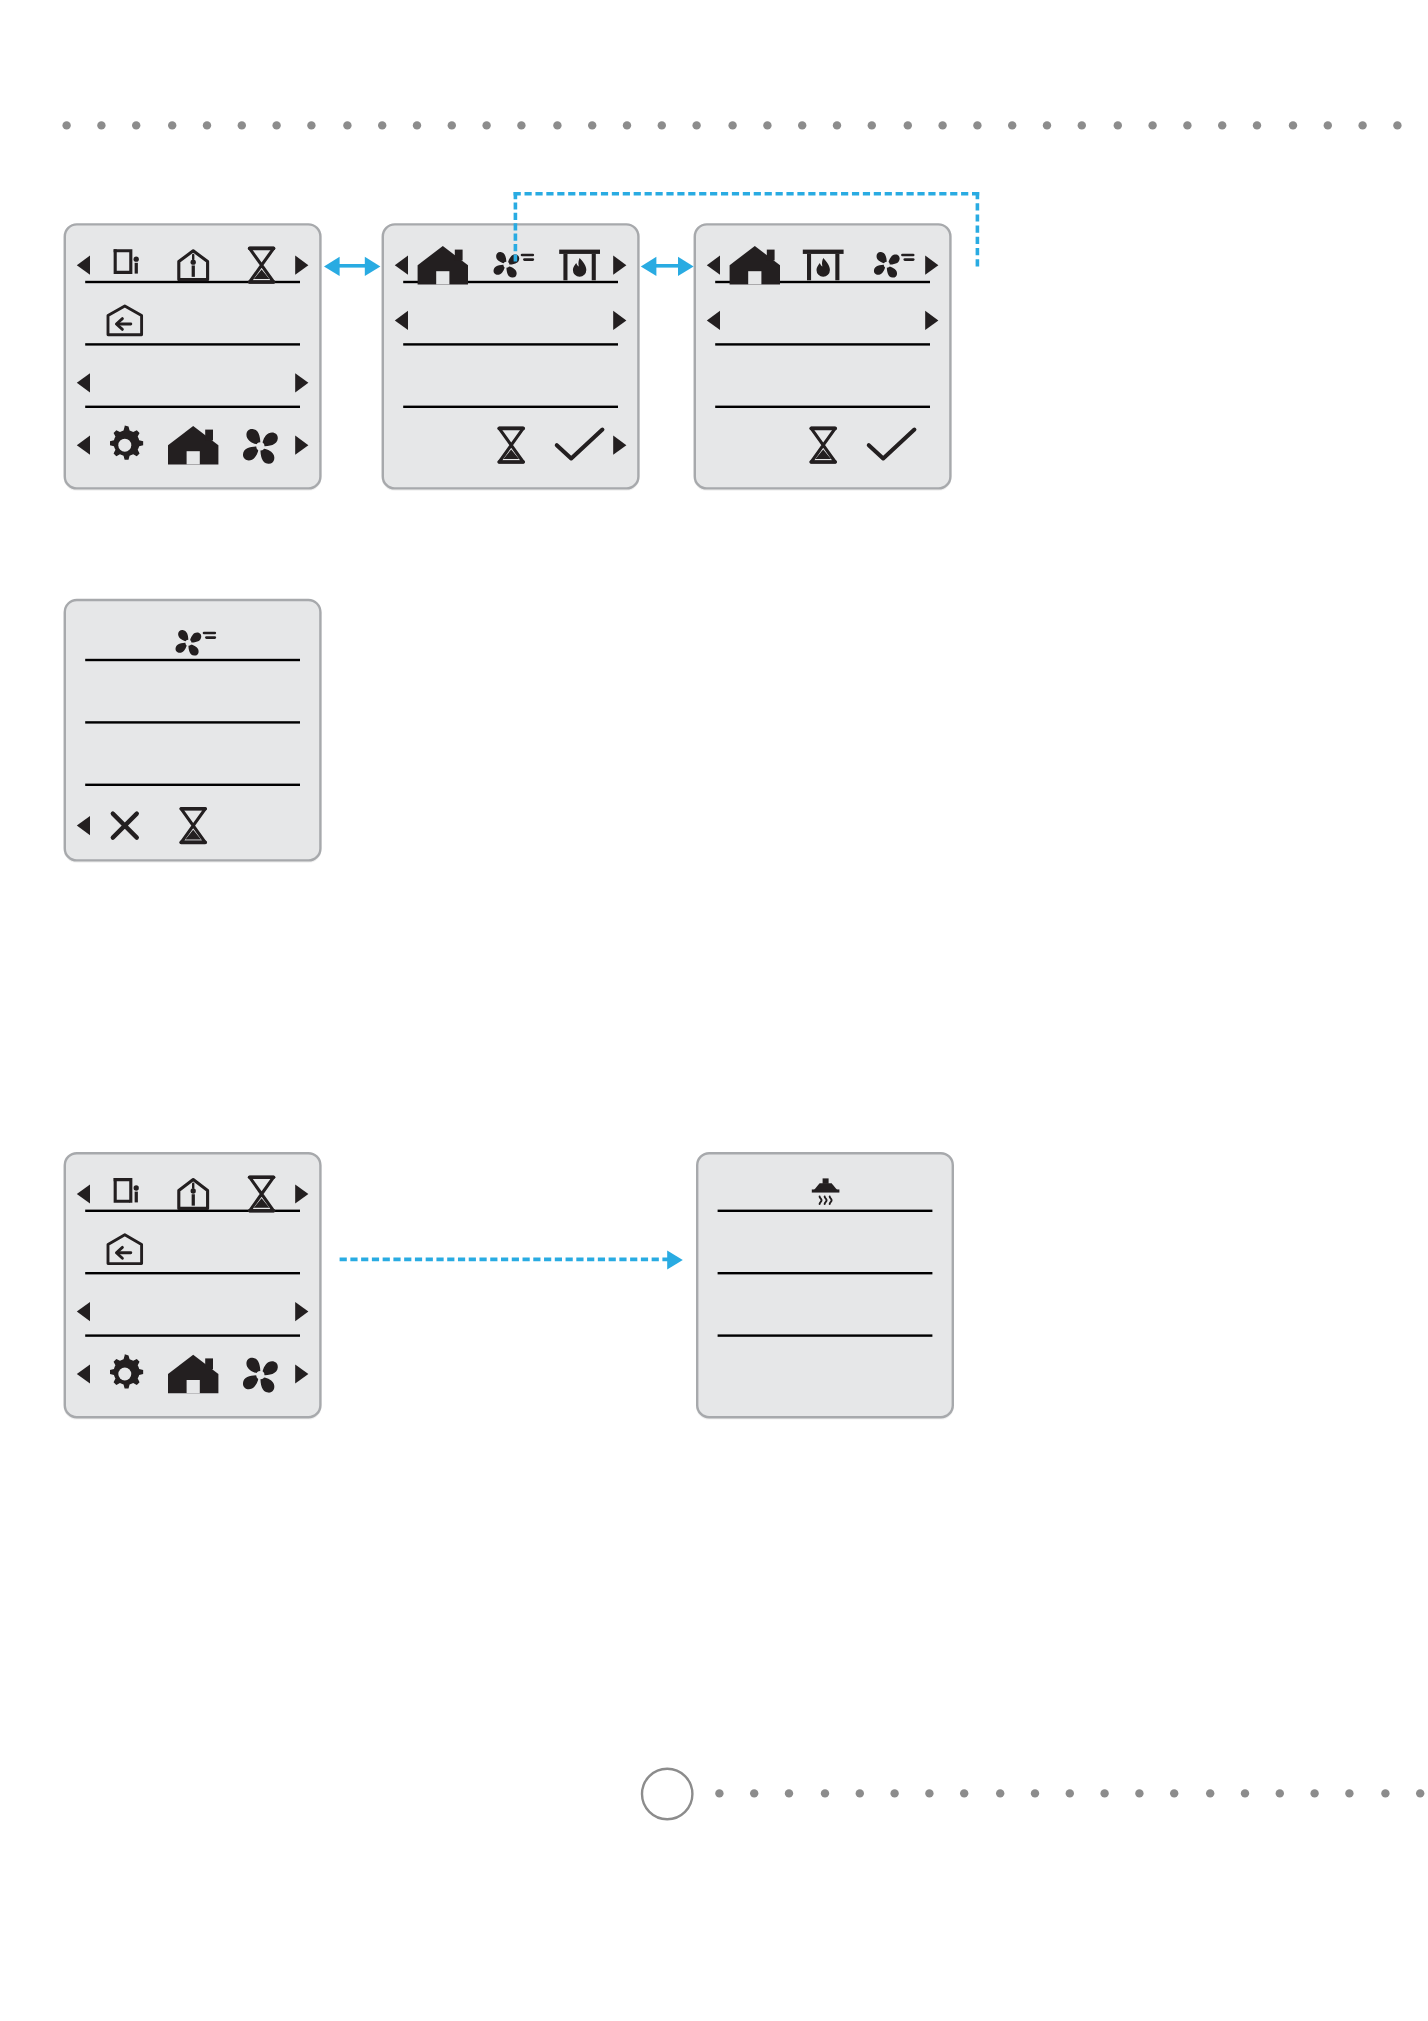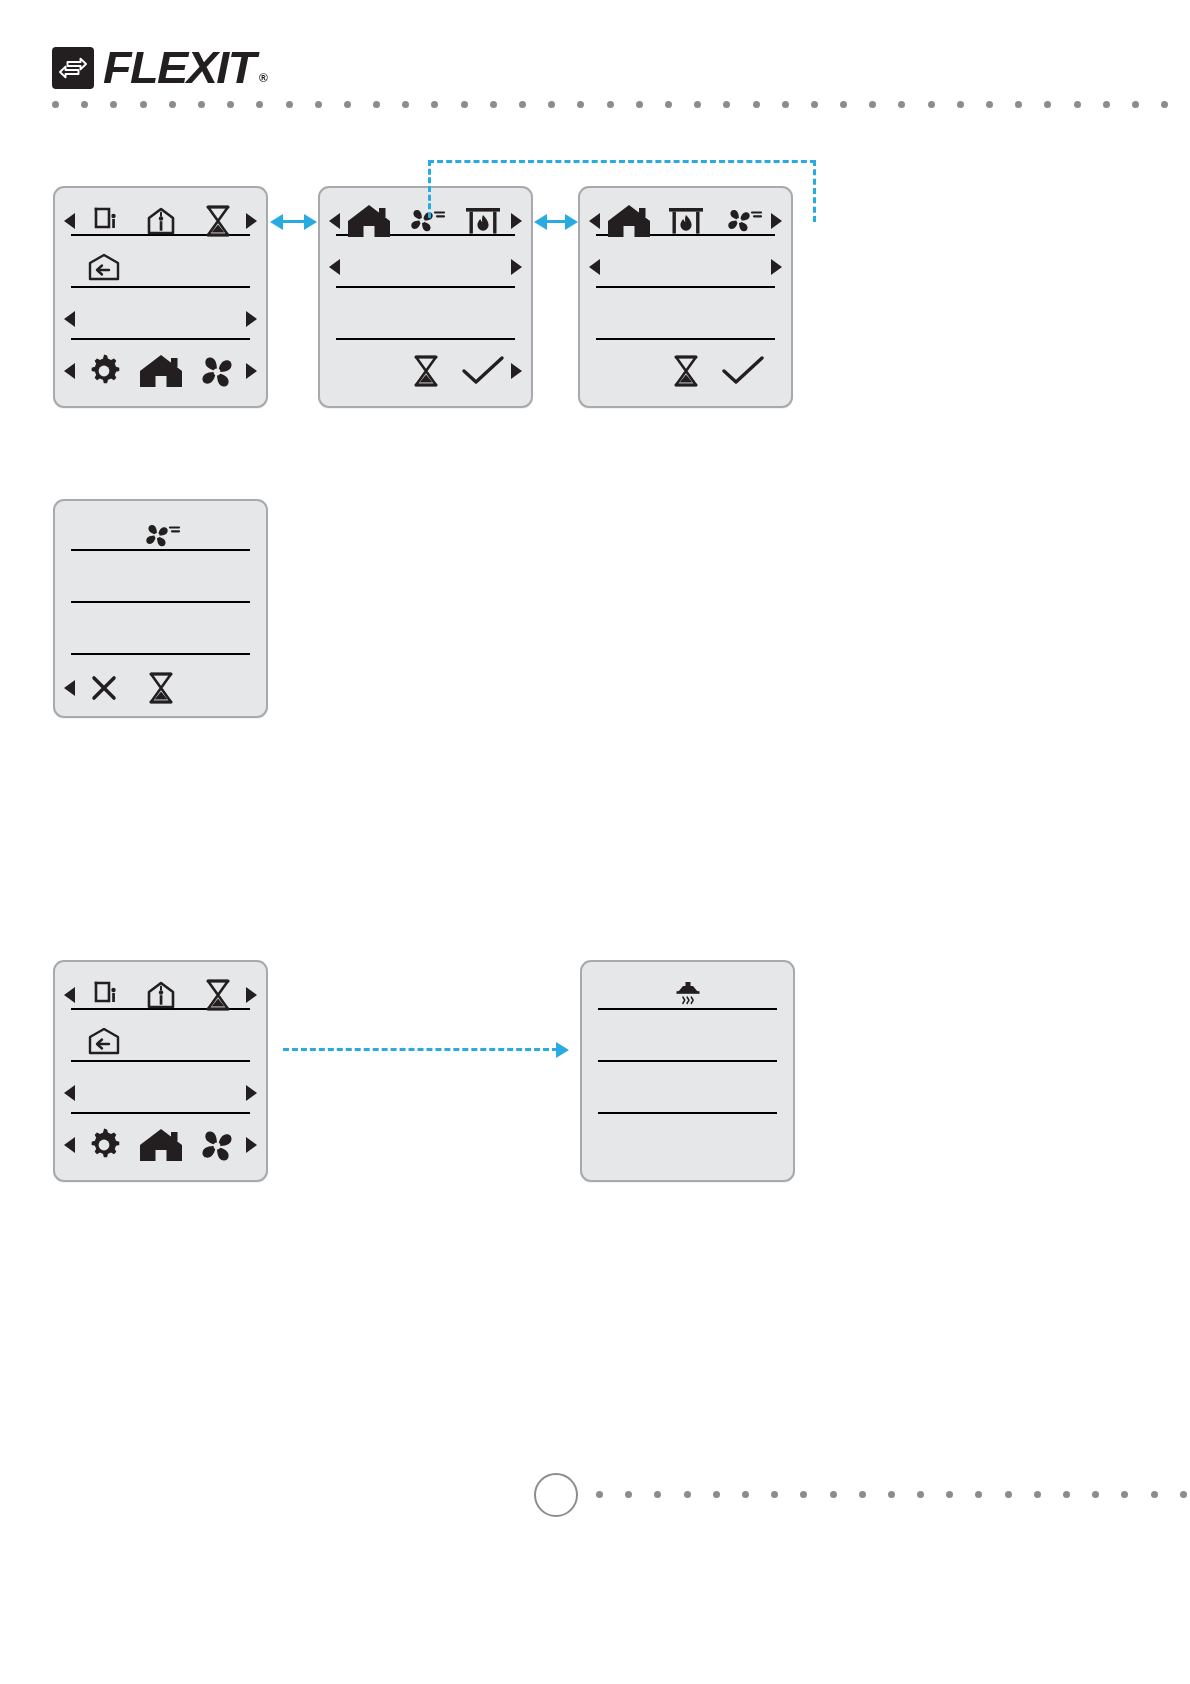--- a/index.html
+++ b/index.html
@@ -164,30 +164,20 @@
     border-top: 8px solid transparent;
     border-bottom: 8px solid transparent;
     border-right: 13px solid #29abe2;
   }
 </style>
 </head>
 <body>
 
 <div class="page">
 
-  <div class="brand">
-    <span class="brand-mark">
-      <svg class="ic" width="30" height="30" viewBox="0 0 30 30" aria-hidden="true">
-        <path d="M9.5 9.0 H22.5 V5.6 L28 11.0 L22.5 16.4 V13.0 H9.5 Z" fill="none" stroke="#ffffff" stroke-width="1.9" stroke-linejoin="round"></path>
-        <path d="M20.5 21.0 H7.5 V24.4 L2 19.0 L7.5 13.6 V17.0 H20.5 Z" fill="none" stroke="#ffffff" stroke-width="1.9" stroke-linejoin="round"></path>
-      </svg>
-    </span>
-    <span class="brand-word">FLEXIT</span>
-    <span class="brand-reg">®</span>
-  </div>
 
   <div class="dotrule" id="header-rule">
       <i></i>
       <i></i>
       <i></i>
       <i></i>
       <i></i>
       <i></i>
       <i></i>
       <i></i>

